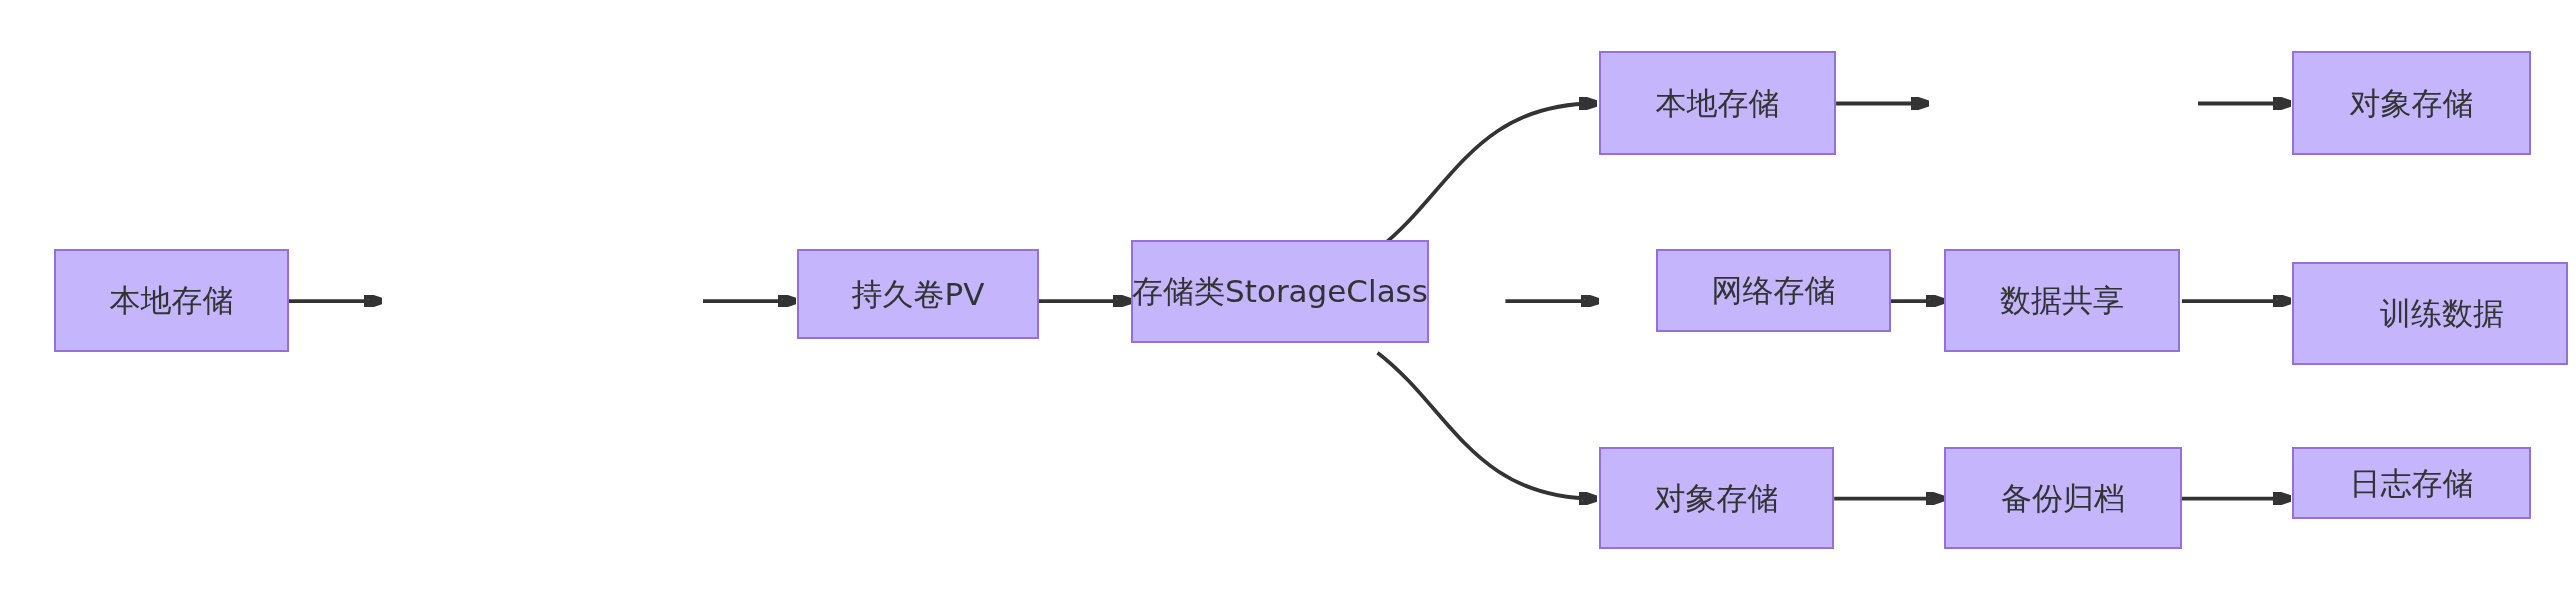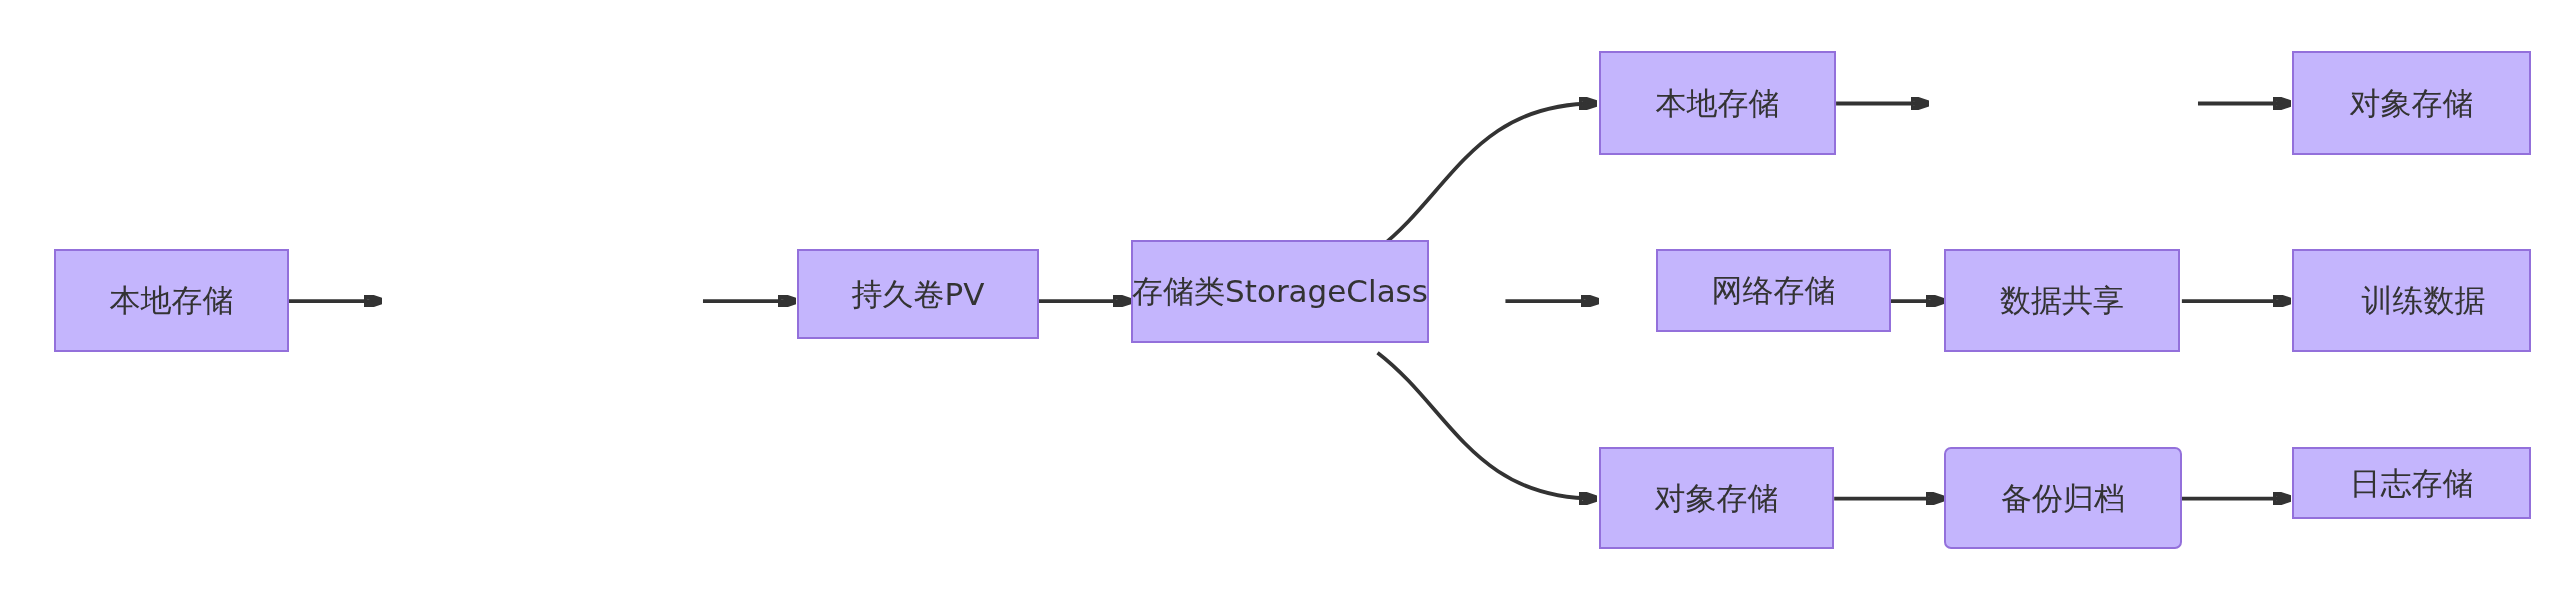--- a/index.html
+++ b/index.html
@@ -43,23 +43,23 @@
   }
   #n-app     { left: 54px;   top: 249px; width: 235px; height: 103px; }
   #n-pvc     { left: 383px;  top: 249px; width: 320px; height: 103px; }
   #n-pv      { left: 797px;  top: 249px; width: 242px; height: 90px; }
   #n-sc      { left: 1131px; top: 240px; width: 298px; height: 103px; }
   #n-local   { left: 1599px; top: 51px;  width: 237px; height: 104px; }
   #n-perf    { left: 1929px; top: 51px;  width: 269px; height: 104px; }
   #n-model   { left: 2292px; top: 51px;  width: 239px; height: 104px; }
   #n-network { left: 1656px; top: 249px; width: 235px; height: 83px; }
   #n-share   { left: 1944px; top: 249px; width: 236px; height: 103px; }
-  #n-train   { left: 2292px; top: 249px; width: 239px; height: 103px; padding-left: 24px; }
+  #n-train   { left: 2292px; top: 262px; width: 276px; height: 103px; padding-left: 24px; }
   #n-object  { left: 1599px; top: 447px; width: 235px; height: 102px; }
-  #n-backup  { left: 1944px; top: 447px; width: 238px; height: 102px; border-radius: 7px; }
+  #n-backup  { left: 1944px; top: 447px; width: 238px; height: 102px; }
   #n-log     { left: 2292px; top: 447px; width: 239px; height: 72px; }
 </style>
 </head>
 <body>
 
 <div class="canvas">
 
   <svg class="edge-layer" viewBox="0 0 2719 636" xmlns="http://www.w3.org/2000/svg">
     <defs>
       <marker id="arrowhead" viewBox="0 0 12 8" refX="11" refY="4" markerWidth="19" markerHeight="13" markerUnits="userSpaceOnUse" orient="auto">

